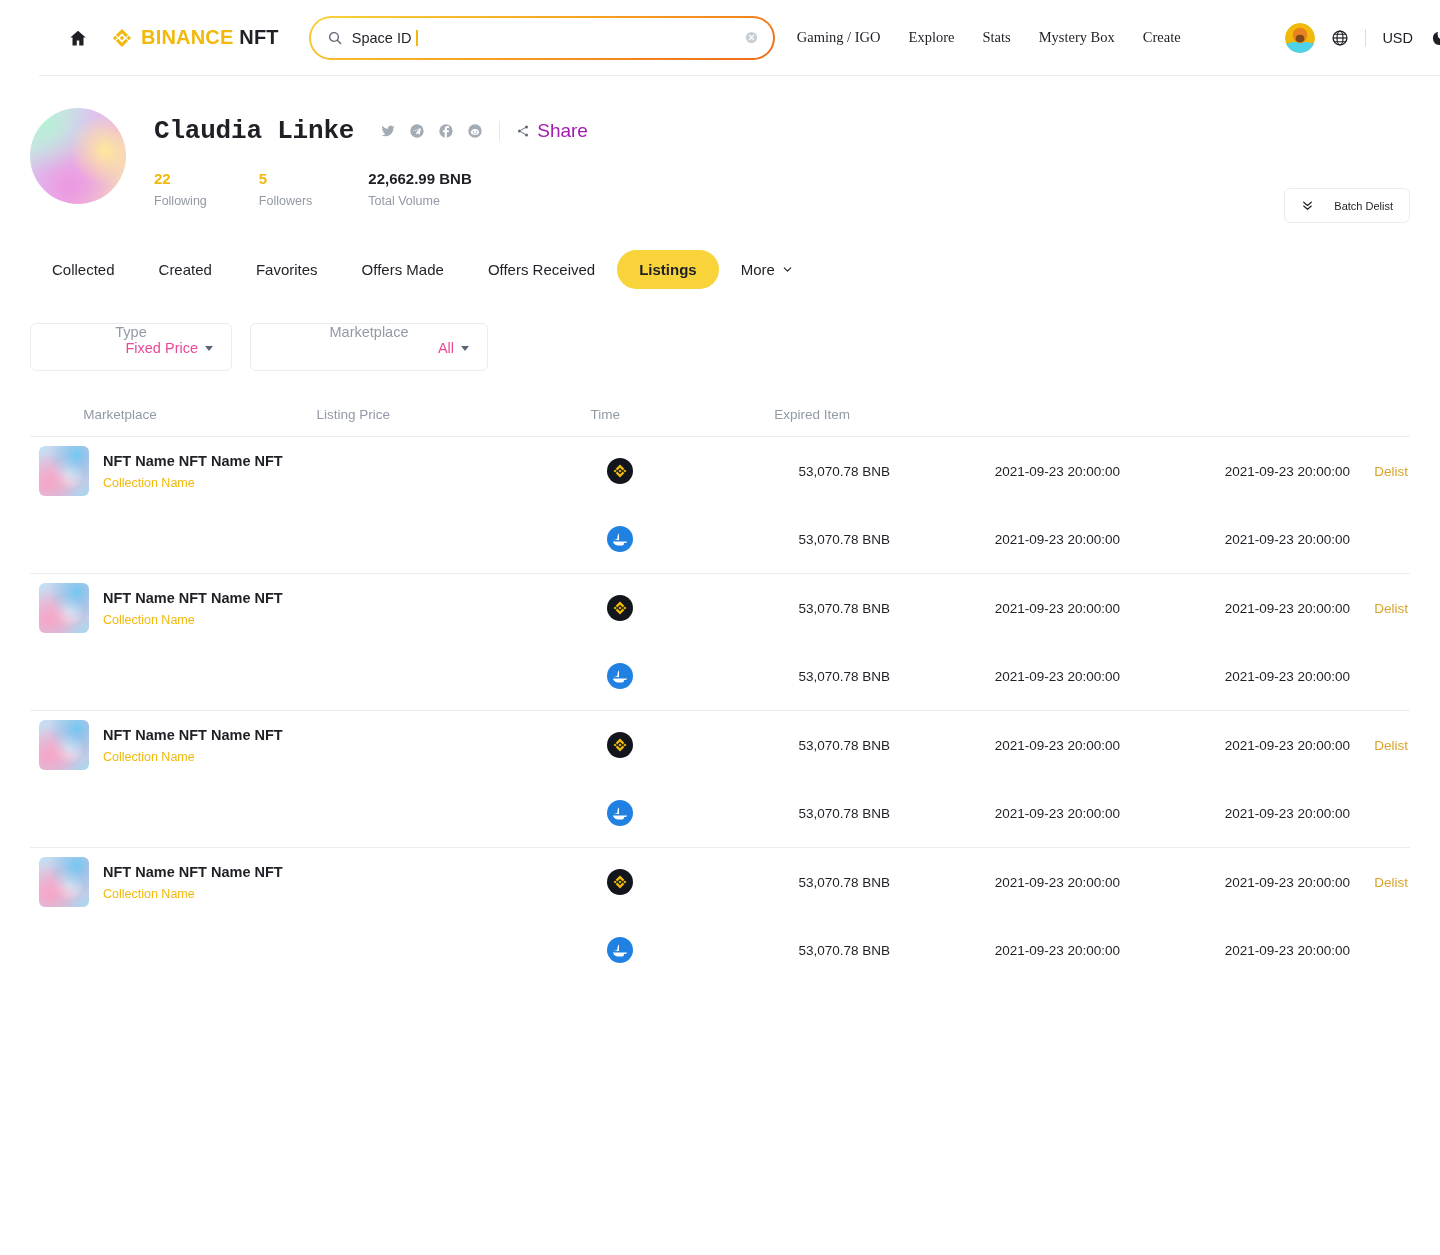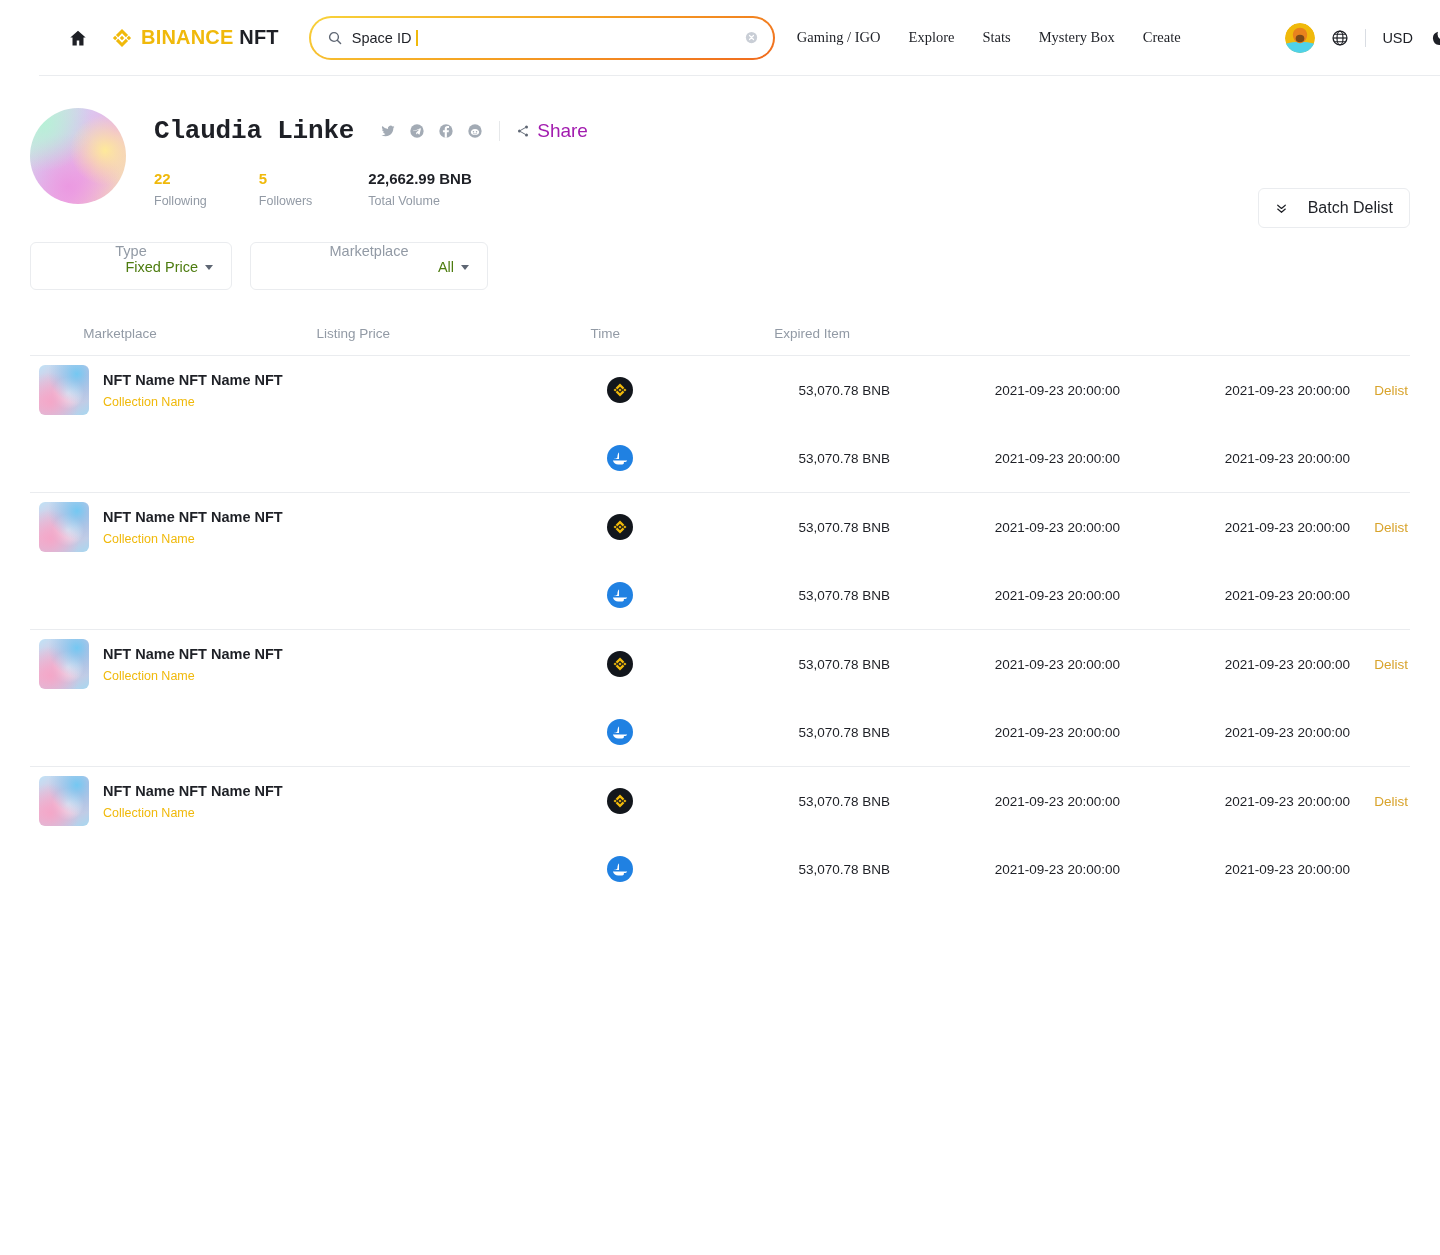--- a/index.html
+++ b/index.html
@@ -89,21 +89,21 @@
   .stat:nth-child(2) { margin-right: 56px; }
   .stat-v { font-size: 15px; font-weight: bold; color: #F0B90B; }
   .stat.vol .stat-v { color: #1e2026; }
   .stat-l { font-size: 12.5px; color: #929aa5; margin-top: 7px; }
 
   .batch-delist {
     position: absolute; right: 30px; top: 112px;
     display: flex; align-items: center; gap: 20px;
     border: 1px solid #eaecef; border-radius: 6px;
     background: #fff; padding: 10px 16px;
-    font-size: 16px; color: #1e2026; cursor: pointer;
+    font-size: 11px; color: #1e2026; cursor: pointer;
   }
   .dchev { width: 13px; height: 13px; }
 
   
   .tabs { display: flex; align-items: center; margin-top: 42px; gap: 0; }
   .tab {
     font-size: 15px; color: #1e2026; padding: 11px 22px;
     border-radius: 20px; cursor: pointer; white-space: nowrap;
   }
   .tab.active { background: #F8D33A; font-weight: bold; }
@@ -113,21 +113,21 @@
   
   .filters { display: flex; gap: 18px; margin-top: 34px; }
   .filter {
     border: 1px solid #eaecef; border-radius: 6px;
     height: 48px; display: flex; align-items: center;
     padding: 0 18px; cursor: pointer; background: #fff; flex-direction: column;
   }
   .filter.type { width: 202px; }
   .filter.mkt { width: 238px; }
   .f-label { font-size: 14.5px; color: #929aa5; }
-  .f-value { font-size: 14.5px; color: #4d7c0f; margin-left: auto; display: flex; align-items: center; gap: 7px; }
+  .f-value { font-size: 14.5px; color: #ec4899; margin-left: auto; display: flex; align-items: center; gap: 7px; }
   .caret-sm { width: 0; height: 0; border-left: 4px solid transparent; border-right: 4px solid transparent; border-top: 5px solid #5e6673; }
 
   
   .tbl { margin-top: 36px; width: 100%; }
   .thead {
     display: flex; align-items: center;
     padding-bottom: 14px; border-bottom: 1px solid #eaecef;
   }
   .th { font-size: 13.5px; color: #929aa5; }
   .c-item { width: 500px; padding-left: 9px; }
@@ -294,20 +294,34 @@
     </div>
   </div>
 
   <div class="batch-delist">
     <svg class="dchev" viewBox="0 0 24 24">
       <path d="M5 6l7 6 7-6M5 13l7 6 7-6" fill="none" stroke="#1e2026" stroke-width="2.2" stroke-linecap="round" stroke-linejoin="round"></path>
     </svg>
     <span>Batch Delist</span>
   </div>
 
+  <div class="tabs">
+    <div class="tab">Collected</div>
+    <div class="tab">Created</div>
+    <div class="tab">Favorites</div>
+    <div class="tab">Offers Made</div>
+    <div class="tab">Offers Received</div>
+    <div class="tab active">Listings</div>
+    <div class="tab more">
+      <span>More</span>
+      <svg class="chev-d" viewBox="0 0 24 24">
+        <path d="M5 8.5 12 15.5 19 8.5" fill="none" stroke="#1e2026" stroke-width="2.4" stroke-linecap="round" stroke-linejoin="round"></path>
+      </svg>
+    </div>
+  </div>
 
   <div class="filters">
     <div class="filter type">
       <span class="f-label">Type</span>
       <span class="f-value">
         <span>Fixed Price</span>
         <span class="caret-sm"></span>
       </span>
     </div>
     <div class="filter mkt">

